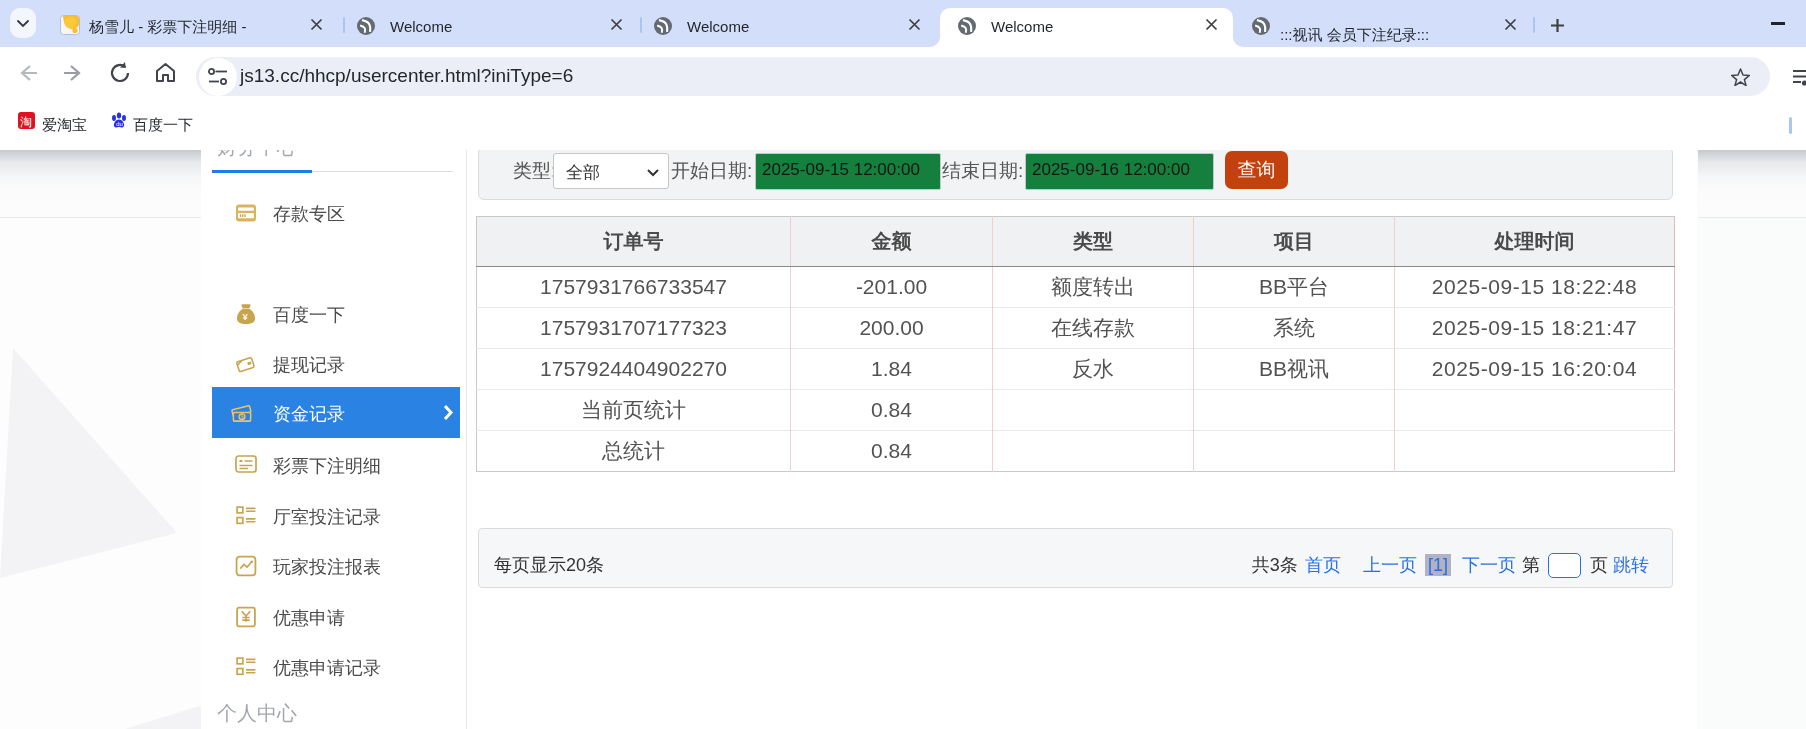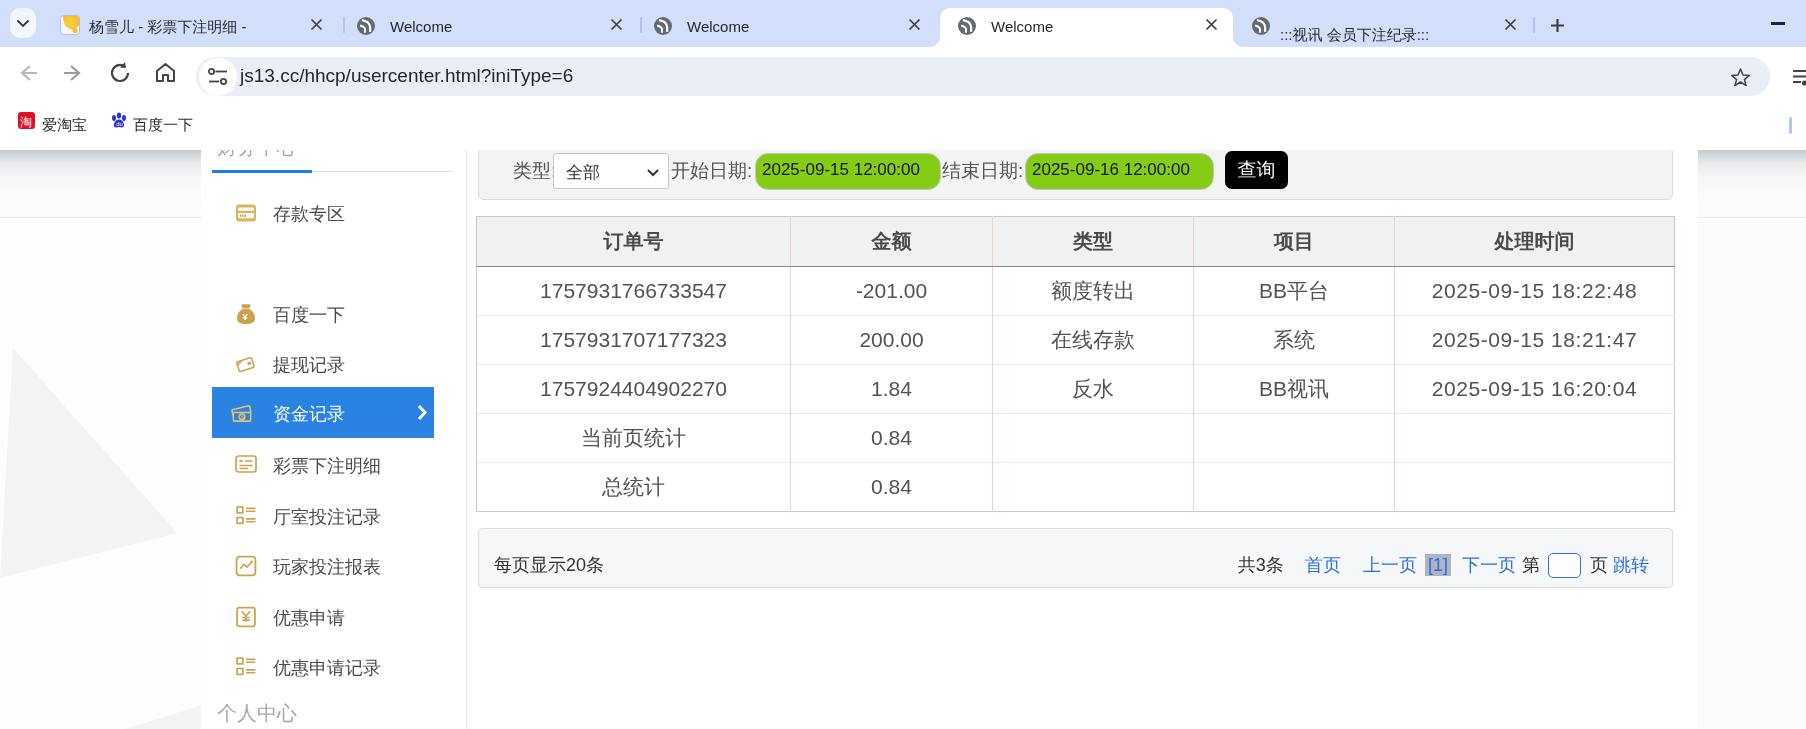--- a/index.html
+++ b/index.html
@@ -29,35 +29,35 @@
   #gutterR { left:1697px; top:0; width:109px; height:591px; background:#f7f8fa; }
   
   
   #sidebar { left:201px; top:0; width:266px; height:591px; background:#fff; border-right:1px solid #e5e7ea; }
   .sb-head { position:absolute; left:16px; font-size:20px; color:#a3a7ae; }
   .sb-underline-blue { position:absolute; left:11px; top:32px; width:100px; height:3px; background:#1d7ce8; }
   .sb-underline-gray { position:absolute; left:111px; top:33px; width:141px; height:1px; background:#dcdee1; }
   .mi { position:absolute; left:0; width:253px; height:51px; }
   .mi .ico { position:absolute; left:34px; top:15px; width:22px; height:22px; }
   .mi .txt { position:absolute; left:72px; top:15px; font-size:18px; color:#4a4a4a; }
-  .mi.sel { background:#2a82e2; left:11px; width:222px; }
+  .mi.sel { background:#2a82e2; left:11px; width:248px; }
   .mi.sel .ico { left:19px; }
   .mi.sel .txt { left:61px; color:#fff; }
 
   
   .toolbox { left:478px; top:147px; width:1195px; height:55px; background:#f2f3f5; border:1px solid #d9dbde; border-radius:6px; }
   .flabel { position:absolute; top:10px; font-size:19px; color:#555; }
   .fselect { position:absolute; left:74px; top:5px; width:116px; height:36px; background:#fff; border:1px solid #c6c6c6; border-radius:3px; }
-  .finput { font-size:17px; white-space:nowrap; color:#151515; background:#84cc16; border:1px solid #c6c6c6; border-radius:13px; height:37px; line-height:31px; padding-left:6px; position:absolute; top:5px; }
-  .fbtn { position:absolute; left:746px; top:3px; width:63px; height:38px; background:#000000; color:#fff; font-size:19px; text-align:center; line-height:38px; border-radius:7px; }
+  .finput { font-size:17px; white-space:nowrap; color:#151515; background:#15803d; border:1px solid #c6c6c6; border-radius:2px; height:37px; line-height:31px; padding-left:6px; position:absolute; top:5px; }
+  .fbtn { position:absolute; left:746px; top:3px; width:63px; height:38px; background:#c2410c; color:#fff; font-size:19px; text-align:center; line-height:38px; border-radius:7px; }
 
   
   table.grid { position:absolute; left:476px; top:216px; width:1198px; border-collapse:collapse; table-layout:fixed; }
   table.grid th { background:#eff1f3; font-size:20px; font-weight:bold; color:#4a4a4a; height:50px; border-bottom:1px solid #8a8a8a; }
-  table.grid td { font-size:21px; color:#525252; text-align:center; height:49px; background:#fff; }
+  table.grid td { font-size:21px; color:#525252; text-align:center; height:41px; background:#fff; }
   table.grid tr + tr td { border-top:1px solid #e9e9e9; }
   table.grid th + th, table.grid td + td { border-left:1px solid #f2cfcf; }
   table.grid { border:1px solid #c9c9c9; border-right-color:#dcbcbc; }
   td.dt { letter-spacing:0.55px; }
 
   
   #pager { left:478px; top:528px; width:1195px; height:60px; background:#f6f7f8; border:1px solid #dcdcdc; border-radius:4px; font-size:18px; color:#333; }
   #pager .right { position:absolute; right:23px; top:24px; }
   #pager a { color:#2a6fe0; text-decoration:none; }
   .pchip { background:#b1b3c4; color:#2a6fe0; padding:1px 3px; }
@@ -364,17 +364,17 @@
           <td>0.84</td>
           <td></td>
           <td></td>
           <td></td>
         </tr>
   </tbody>
     </table>
 
   <div class="abs" id="pager" style="top:390px;">
     <div class="abs" style="left:15px; top:24px;">每页显示20条</div>
-    <div class="right">共3条 <a style="margin-left:16px;">首页</a> <a style="margin-left:17px;">上一页</a> <span class="pchip" style="margin-left:3px;">[1]</span> <a style="margin-left:6px;">下一页</a> <span style="margin-left:1px;">第</span> <span class="pinput" style="margin-left:3px;"></span> <span style="margin-left:4px;">页</span> <a>跳转</a></div>
+    <div class="right">共3条 <a style="margin-left:2px;">首页</a> <a style="margin-left:17px;">上一页</a> <span class="pchip" style="margin-left:3px;">[1]</span> <a style="margin-left:6px;">下一页</a> <span style="margin-left:1px;">第</span> <span class="pinput" style="margin-left:3px;"></span> <span style="margin-left:4px;">页</span> <a>跳转</a></div>
   </div>
 </div>
 
 <div class="abs" style="left:0;top:138px;width:1806px;height:12px;background:#fff;"></div>
 
 </body></html>

